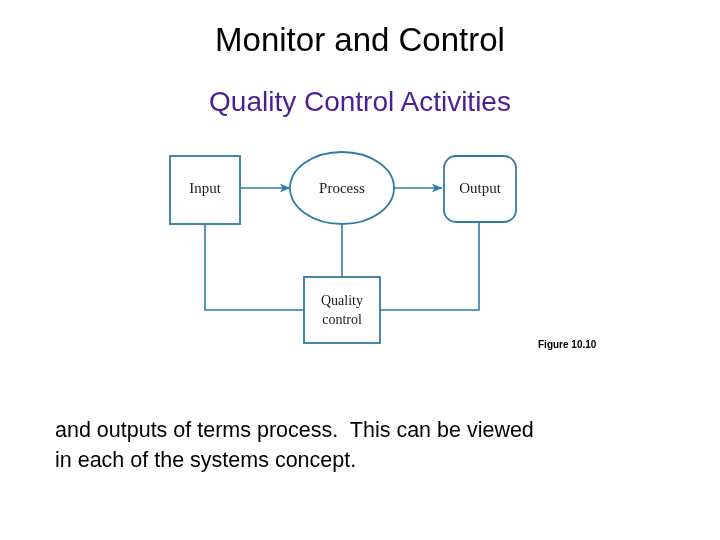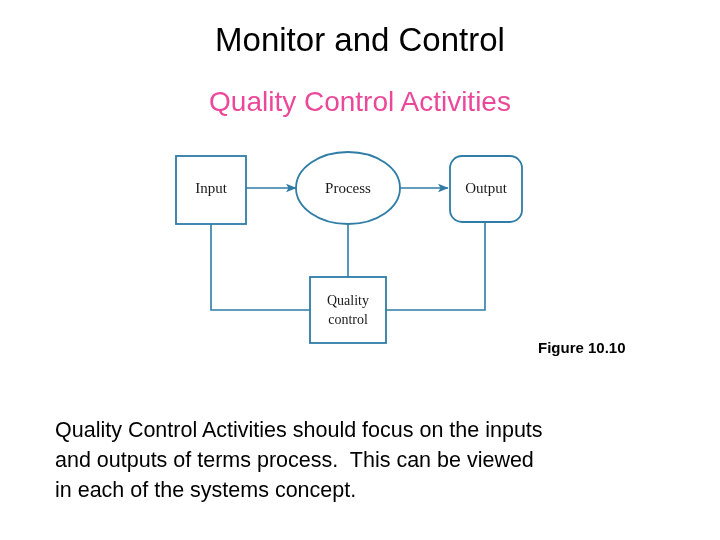--- a/index.html
+++ b/index.html
@@ -43,28 +43,28 @@
   .slide-subtitle {
     position: absolute;
     top: 85px;
     left: 0;
     width: 720px;
     text-align: center;
     font-family: "Liberation Sans", sans-serif;
     font-size: 28px;
     font-weight: 400;
     line-height: 34px;
-    color: #ec4899;
+    color: #4c1d95;
     white-space: nowrap;
   }
 
   
   .diagram-wrap {
     position: absolute;
-    left: 158px;
+    left: 152px;
     top: 140px;
     width: 390px;
     height: 220px;
   }
   .diagram-svg {
     display: block;
     width: 390px;
     height: 220px;
   }
   .node-label {
@@ -77,21 +77,21 @@
     font-size: 14px;
     fill: #1a1a1a;
   }
 
   
   .figure-caption {
     position: absolute;
     left: 538px;
     top: 339px;
     font-family: "Liberation Sans", sans-serif;
-    font-size: 15px;
+    font-size: 10px;
     font-weight: 700;
     color: #000000;
     white-space: nowrap;
   }
 
   
   .body-text {
     position: absolute;
     left: 55px;
     top: 415px;
@@ -145,18 +145,17 @@
 
       <rect x="152" y="137" width="76" height="66" rx="0" ry="0" fill="#ffffff" stroke="#2f7ca6" stroke-width="1.8"></rect>
       <text class="node-label-sm" x="190" y="165" text-anchor="middle">Quality</text>
       <text class="node-label-sm" x="190" y="184" text-anchor="middle">control</text>
     </svg>
   </div>
 
   <div class="figure-caption">Figure 10.10</div>
 
   <div class="body-text">
-    <span class="line">Quality Control Activities should focus on the inputs</span>
     <span class="line">and outputs of terms process.  This can be viewed</span>
     <span class="line">in each of the systems concept.</span>
   </div>
 
 </div>
 
 </body></html>

